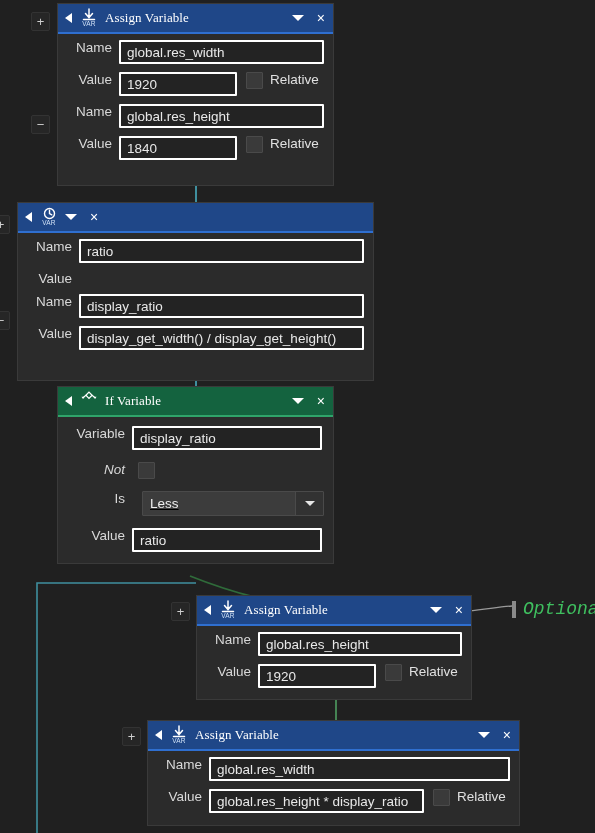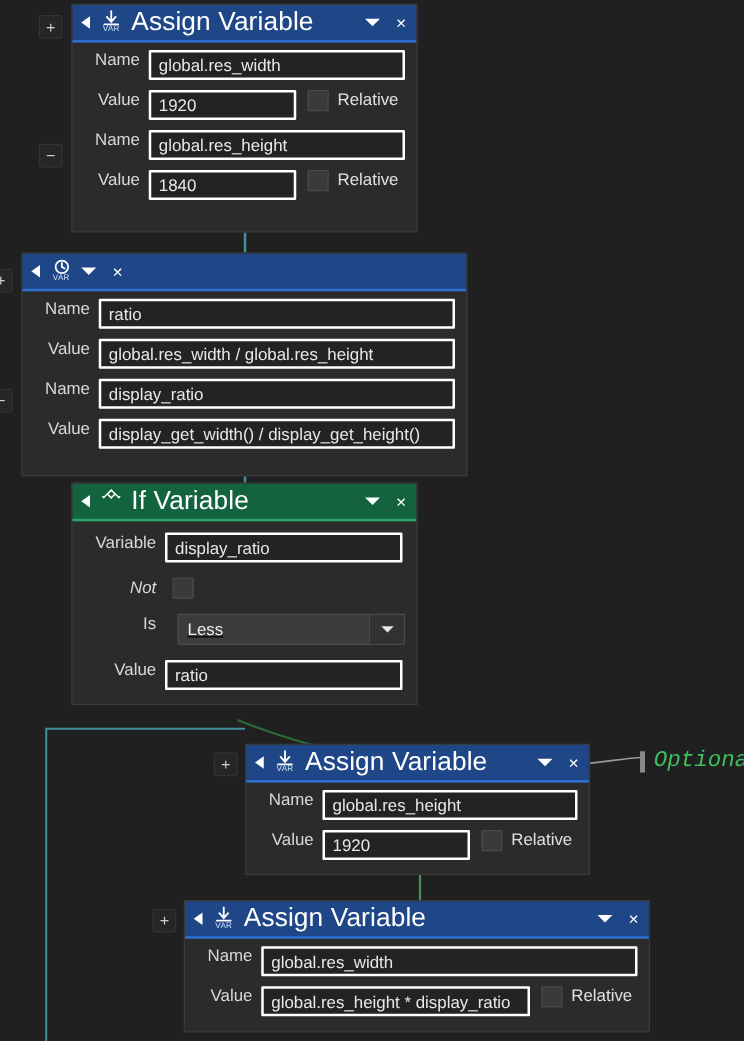--- a/index.html
+++ b/index.html
@@ -49,25 +49,26 @@
   .tb-icon svg{display:block;}
   .tb-icon .varlab{
     font-size:6.5px;line-height:6.5px;
     letter-spacing:.2px;
     color:#cfe0f5;
     font-family:"Liberation Sans", sans-serif;
     margin-top:0px;
   }
   .node.green .tb-icon .varlab{color:#cfe8da;}
   .tb-title{
-    font-size:21px;
+    font-size:13px;
     font-weight:400;
     white-space:nowrap;
     flex:1 1 auto;
     letter-spacing:.1px;
+    font-family:Liberation Serif, serif;
   }
   .tb-caret{
     width:0;height:0;
     border-left:6px solid transparent;
     border-right:6px solid transparent;
     border-top:6px solid #ffffff;
     margin-right:13px;
     flex:0 0 auto;
   }
   .tb-close{
@@ -239,21 +240,20 @@
       <div class="tb-caret"></div>
       <div class="tb-close">×</div>
     </div>
     <div class="body">
       <div class="row">
         <div class="lbl" style="width:45px;">Name</div>
         <div class="field" style="width:285px;">ratio</div>
       </div>
       <div class="row">
         <div class="lbl" style="width:45px;">Value</div>
-        <div class="field" style="width:285px;">global.res_width / global.res_height</div>
       </div>
       <div class="row">
         <div class="lbl" style="width:45px;">Name</div>
         <div class="field" style="width:285px;">display_ratio</div>
       </div>
       <div class="row">
         <div class="lbl" style="width:45px;">Value</div>
         <div class="field" style="width:285px;">display_get_width() / display_get_height()</div>
       </div>
     </div>

